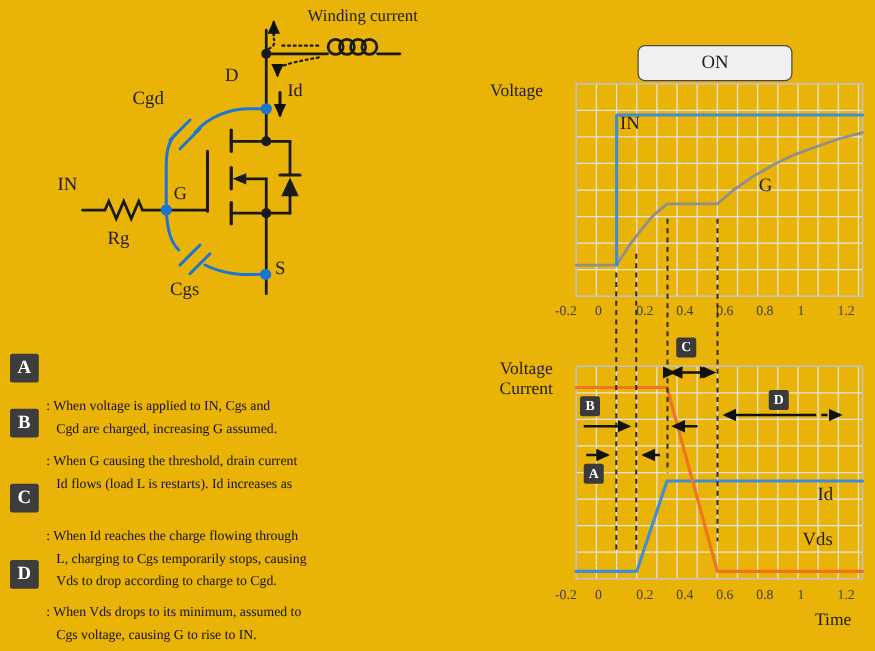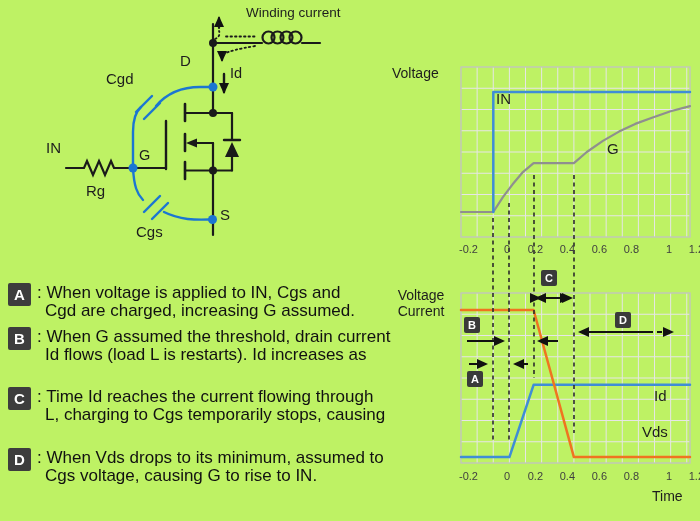--- a/index.html
+++ b/index.html
@@ -1,32 +1,32 @@
 <!DOCTYPE html>
 <html><head>
 <meta charset="utf-8">
 <style>
   html,body{margin:0;padding:0;background:#fff;}
-  #stage{position:relative;width:700px;height:521px;background:#bef264;overflow:hidden;
-         font-family:Liberation Sans, sans-serif;color:#1d1d1d;}
+  #stage{position:relative;width:700px;height:521px;background:#eab308;overflow:hidden;
+         font-family:Liberation Serif, serif;color:#1d1d1d;}
   #gfx{position:absolute;left:0;top:0;}
   .lbl{position:absolute;white-space:nowrap;line-height:1.1;}
   .f15{font-size:15px;} .f14{font-size:14px;} .f13{font-size:13.5px;}
-  .tick{position:absolute;width:34px;text-align:right;font-size:11px;color:#3f3f3f;}
+  .tick{position:absolute;width:34px;text-align:left;font-size:11px;color:#3f3f3f;}
   .mbox{position:absolute;width:16px;height:16px;background:#3a3a3a;color:#fff;
         font-size:11px;font-weight:bold;display:flex;align-items:center;justify-content:center;
         border-radius:2px;}
   .on-badge{position:absolute;left:510px;top:36px;width:122px;height:27px;background:#f0f0f0;
         border:1.5px solid #4a4a4a;border-radius:6px;display:flex;align-items:center;
         justify-content:center;font-size:15px;color:#222;}
   .legend-item{position:absolute;left:0;}
   .lbadge{position:absolute;left:8px;width:23px;height:23px;background:#3d3d3d;color:#fff;
         font-size:15px;font-weight:bold;display:flex;align-items:center;justify-content:center;
         border-radius:2px;}
-  .ltext{position:absolute;left:37px;font-size:17px;line-height:18.2px;white-space:nowrap;color:#111;}
+  .ltext{position:absolute;left:37px;font-size:11px;line-height:18.2px;white-space:nowrap;color:#111;margin-top:32px;}
   .ltext .cont{padding-left:8px;}
   .vc{position:absolute;left:383px;top:288px;width:76px;text-align:center;
       font-size:14px;line-height:15.5px;color:#1d1d1d;}
 </style>
 </head>
 <body>
 
 <div id="stage">
 
   <svg id="gfx" width="700" height="521" viewBox="0 0 700 521">
@@ -177,20 +177,21 @@
   <span class="lbl f13" style="left:246px;top:6px;">Winding current</span>
   <span class="lbl f15" style="left:180px;top:53px;">D</span>
   <span class="lbl" style="left:230px;top:66px;font-size:14.5px;">Id</span>
   <span class="lbl f15" style="left:106px;top:71px;">Cgd</span>
   <span class="lbl f15" style="left:46px;top:140px;">IN</span>
   <span class="lbl f15" style="left:86px;top:183px;">Rg</span>
   <span class="lbl" style="left:139px;top:148px;font-size:14.5px;">G</span>
   <span class="lbl f15" style="left:220px;top:207px;">S</span>
   <span class="lbl f15" style="left:136px;top:224px;">Cgs</span>
 
+  <div class="on-badge">ON</div>
   <span class="lbl f14" style="left:392px;top:66px;">Voltage</span>
   <span class="lbl f15" style="left:496px;top:91px;">IN</span>
   <span class="lbl f15" style="left:607px;top:141px;">G</span>
   <span class="tick" style="left:444px;top:243px;">-0.2</span>
   <span class="tick" style="left:476px;top:243px;">0</span>
   <span class="tick" style="left:509px;top:243px;">0.2</span>
   <span class="tick" style="left:541px;top:243px;">0.4</span>
   <span class="tick" style="left:573px;top:243px;">0.6</span>
   <span class="tick" style="left:605px;top:243px;">0.8</span>
   <span class="tick" style="left:638px;top:243px;">1</span>
@@ -220,29 +221,30 @@
   <div class="legend-item">
     <div class="lbadge" style="top:283px;">A</div>
     <div class="ltext" style="top:284px;">
       <div>: When voltage is applied to IN, Cgs and</div>
       <div class="cont">Cgd are charged, increasing G assumed.</div>
     </div>
   </div>
   <div class="legend-item">
     <div class="lbadge" style="top:327px;">B</div>
     <div class="ltext" style="top:328px;">
-      <div>: When G assumed the threshold, drain current</div>
+      <div>: When G causing the threshold, drain current</div>
       <div class="cont">Id flows (load L is restarts). Id increases as</div>
     </div>
   </div>
   <div class="legend-item">
     <div class="lbadge" style="top:387px;">C</div>
     <div class="ltext" style="top:388px;">
-      <div>: Time Id reaches the current flowing through</div>
+      <div>: When Id reaches the charge flowing through</div>
       <div class="cont">L, charging to Cgs temporarily stops, causing</div>
+      <div class="cont">Vds to drop according to charge to Cgd.</div>
     </div>
   </div>
   <div class="legend-item">
     <div class="lbadge" style="top:448px;">D</div>
     <div class="ltext" style="top:449px;">
       <div>: When Vds drops to its minimum, assumed to</div>
       <div class="cont">Cgs voltage, causing G to rise to IN.</div>
     </div>
   </div>
 

